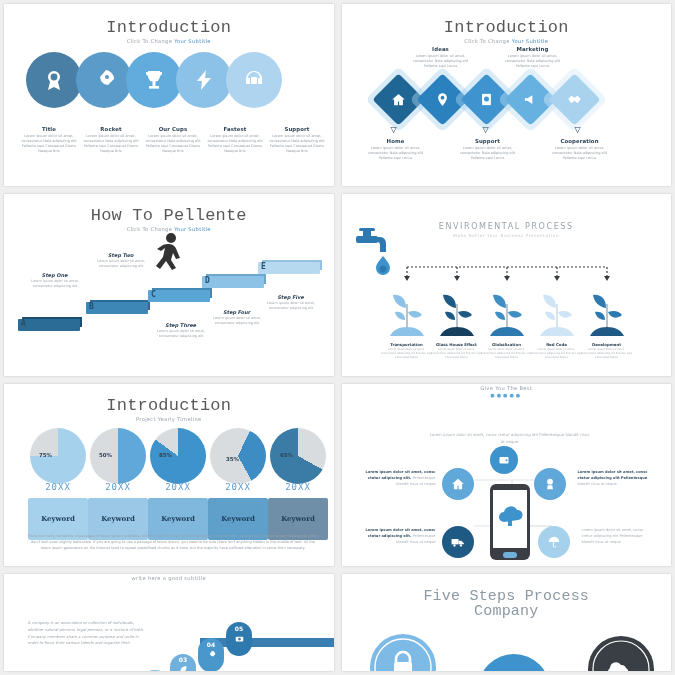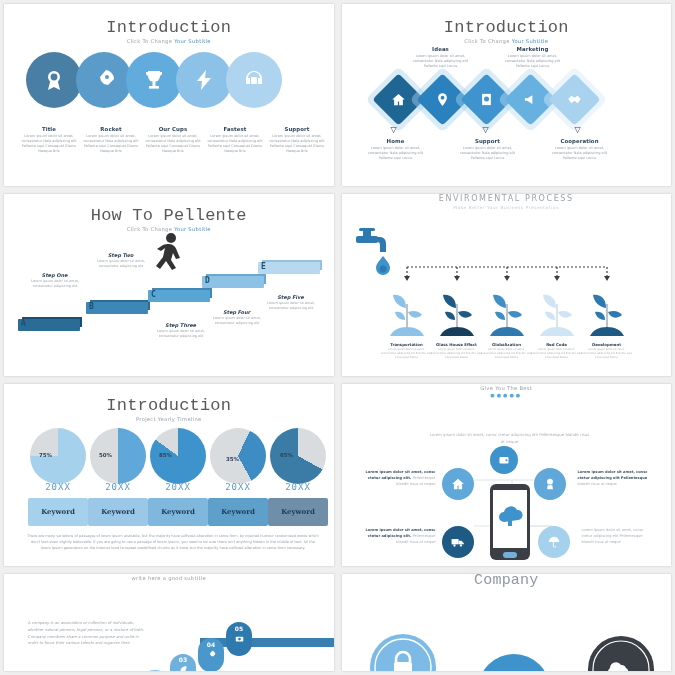--- a/index.html
+++ b/index.html
@@ -38,21 +38,21 @@
   .stepcap .p{font-size:3.4px;color:#9aa3ab;line-height:1.5;margin-top:1px;}
   
   .plant{position:absolute;width:46px;}
   .plantcap{position:absolute;width:52px;text-align:center;}
   .plantcap .h{font-size:3.9px;font-weight:bold;color:#2f4356;}
   .plantcap .p{font-size:2.6px;color:#a9b2b9;line-height:1.5;margin-top:1px;}
   
   .pie{position:absolute;width:56px;height:56px;border-radius:50%;}
   .pielab{position:absolute;font-size:5.4px;font-weight:bold;color:#2f4356;}
   .yr{position:absolute;width:60px;text-align:center;font-size:9px;color:#5a9bd0;font-family:"DejaVu Sans Mono",monospace;letter-spacing:1px;}
-  .kw{position:absolute;width:60px;height:28px;border-radius:2px;display:flex;align-items:center;justify-content:center;text-align:center;color:#1d3b57;font-weight:bold;font-size:7px;line-height:1.05;font-family:"DejaVu Serif",serif;}
+  .kw{position:absolute;width:60px;height:42px;border-radius:2px;display:flex;align-items:center;justify-content:center;text-align:center;color:#1d3b57;font-weight:bold;font-size:7px;line-height:1.05;font-family:"DejaVu Serif",serif;}
   .paragraph{position:absolute;left:22px;top:150px;width:294px;text-align:center;font-size:3.5px;color:#9aa3ab;line-height:1.7;}
   
   .node{position:absolute;border-radius:50%;display:flex;align-items:center;justify-content:center;}
   .node svg{fill:#fff;}
   .ntext{position:absolute;width:72px;font-size:3.6px;line-height:1.6;color:#a8b0b8;}
   .ntext b{color:#3f566b;font-weight:bold;}
   .phone{position:absolute;left:148px;top:100px;width:40px;height:76px;background:#3b3f45;border-radius:6px;}
   .screen{position:absolute;left:3px;top:6px;width:34px;height:58px;background:#fff;}
   .pillnum{position:absolute;width:26px;border-radius:13px;display:flex;flex-direction:column;align-items:center;color:#fff;}
 </style>
@@ -252,21 +252,21 @@
       </div>
       <div class="stepcap" style="left:258px;top:100px">
         <div class="h">Step Five</div>
         <div class="p blur">Lorem ipsum dolor sit amet, consectetur adipiscing elit</div>
       </div>
     </div>
   </div>
 
   <div class="slide">
     <div class="slide-inner">
-      <div style="text-align:center;margin-top:0;font-size:8px;letter-spacing:1.6px;color:#9aa3ab">ENVIROMENTAL PROCESS</div>
+      <div style="text-align:center;margin-top:28px;font-size:8px;letter-spacing:1.6px;color:#9aa3ab">ENVIROMENTAL PROCESS</div>
       <div style="text-align:center;font-size:4.2px;letter-spacing:.6px;color:#c2cad1;margin-top:2px" class="blur">Make Better Your Business Presentation</div>
 
       <svg style="position:absolute;left:8px;top:30px;width:46px;height:60px" viewBox="0 0 46 60">
         <rect x="6" y="12" width="22" height="7" rx="2" fill="#2e7ab0"></rect>
         <rect x="13" y="6" width="8" height="7" fill="#2e7ab0"></rect>
         <rect x="9" y="4" width="16" height="3" rx="1.5" fill="#2e7ab0"></rect>
         <path d="M24 13h6c4 0 6 3 6 7v8h-6v-7c0-2-1-3-3-3h-3z" fill="#2e7ab0"></path>
         <path d="M33 32c4 5 7 8 7 12a7 7 0 11-14 0c0-4 3-7 7-12z" fill="#3f93cc"></path>
         <circle cx="33" cy="45" r="3.5" fill="#2e7ab0"></circle>
       </svg>
@@ -472,20 +472,21 @@
         <svg viewBox="0 0 24 24" style="width:9px;height:9px;fill:#fff;margin-top:2px">
             <rect x="2" y="7" width="20" height="13" rx="2"></rect>
             <circle cx="12" cy="13.5" r="3.6" fill="#2e79ad"></circle>
           </svg>
       </div>
     </div>
   </div>
 
   <div class="slide">
     <div class="slide-inner">
+      <div class="ttl sm" style="margin-top:14px;color:#8d99a3">Five Steps Process</div>
       <div class="ttl sm" style="color:#8d99a3;margin-top:-2px">Company</div>
 
       <svg style="position:absolute;left:20px;top:52px;width:82px;height:82px" viewBox="0 0 82 82">
         <g fill="#7dbbe6">
           <circle cx="41" cy="41" r="33"></circle>
           <g id="t1"></g>
         </g>
         <circle cx="41" cy="41" r="28" fill="none" stroke="#fff" stroke-width="1.4"></circle>
         <path d="M34 36v-3a7 7 0 0114 0v3" stroke="#fff" stroke-width="2.6" fill="none"></path>
         <rect x="32" y="36" width="18" height="14" rx="2" fill="#fff"></rect>

